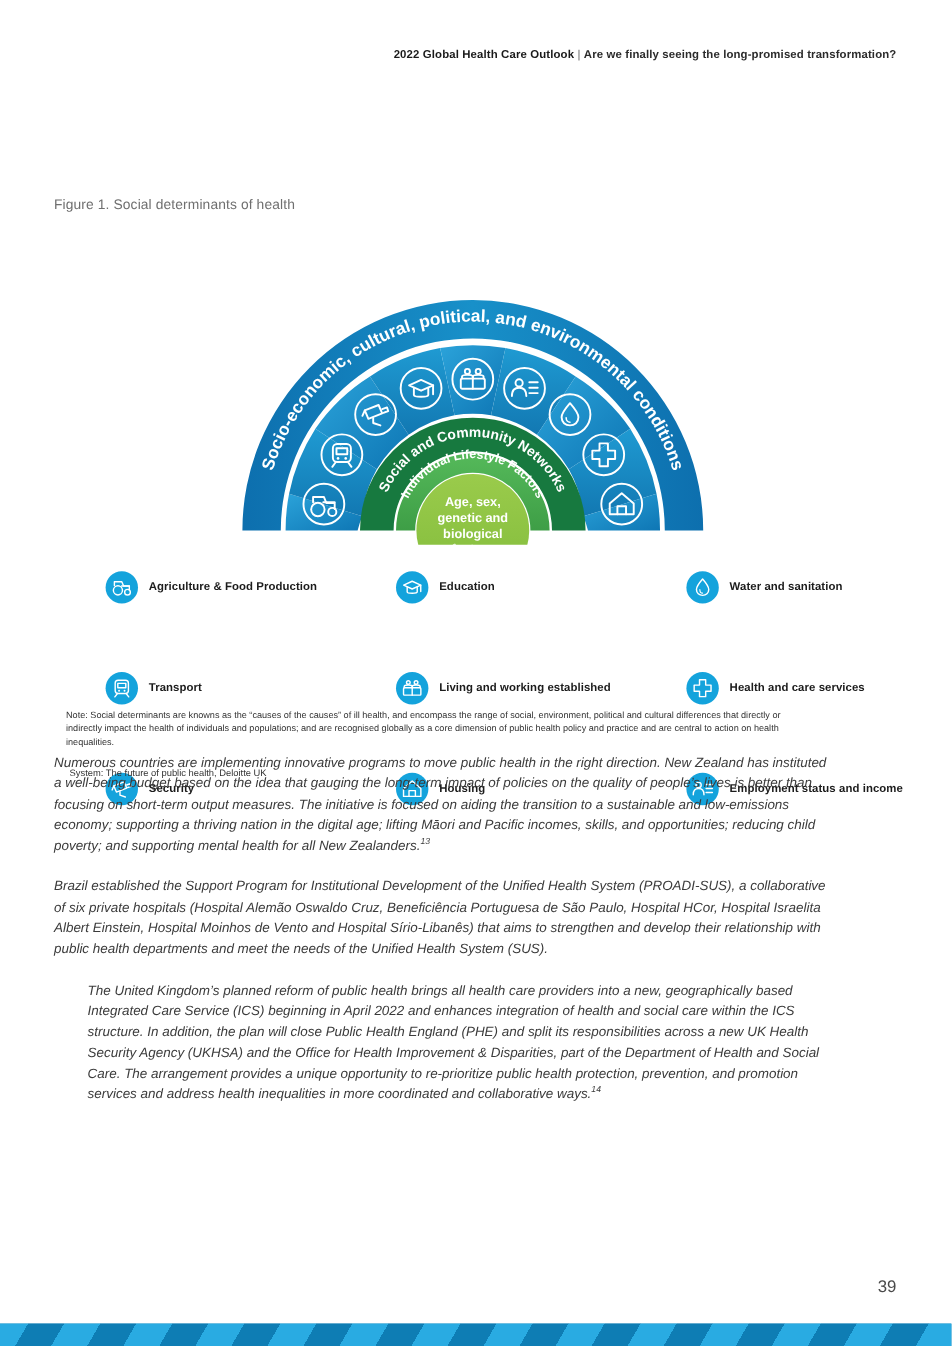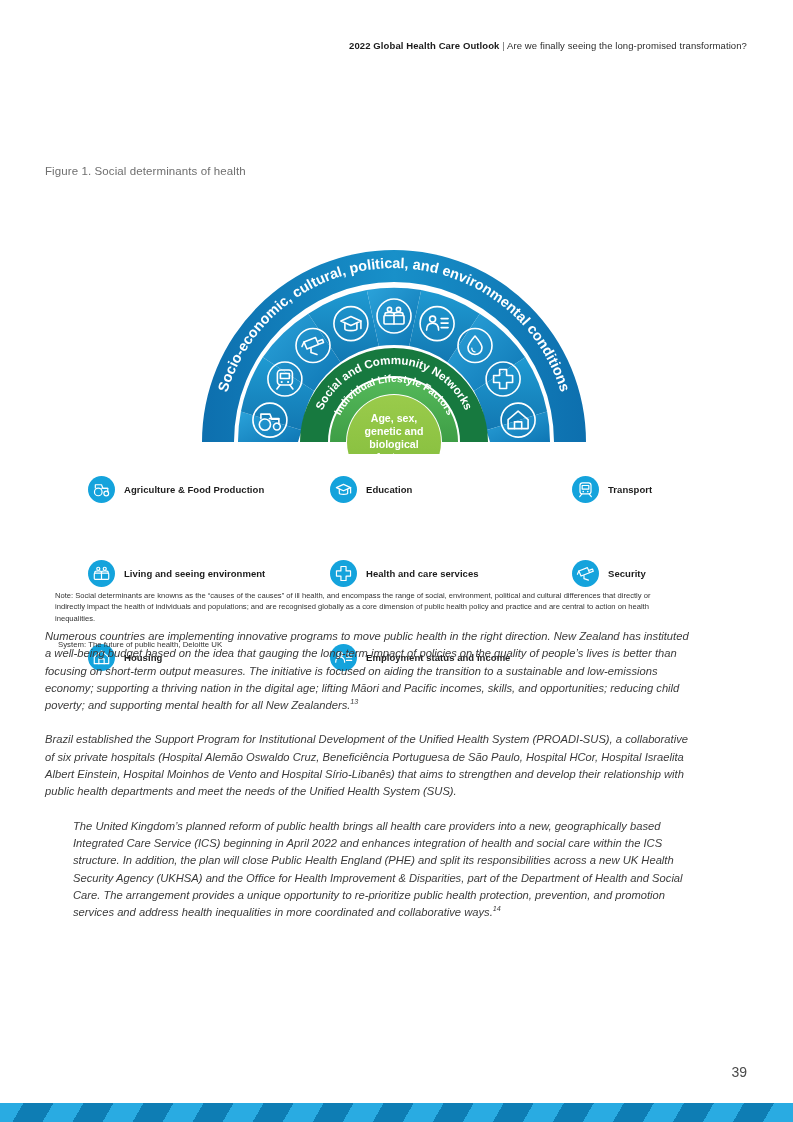--- a/index.html
+++ b/index.html
@@ -34,21 +34,21 @@
   }
   .running-header .hdr-strong {
     font-weight: bold;
     color: #1a1a1a;
   }
   .running-header .hdr-sep {
     color: #6b6b6b;
     font-weight: normal;
   }
   .running-header .hdr-rest {
-    font-weight: normal;
+    font-weight: bold;
     color: #2b2b2b;
     margin-top: 42px;
   }
 
   
   .figure-caption {
     position: absolute;
     top: 165px;
     left: 45px;
     font-size: 11.5px;
@@ -366,20 +366,29 @@
       <span class="legend-badge">
         <svg width="19" height="19" viewBox="-10 -10 20 20" fill="none" stroke="#ffffff" stroke-width="1.25" stroke-linecap="round" stroke-linejoin="round">
           <path d="M -7.5 -2 L 0 -5.4 L 7.5 -2 L 0 1.4 Z"></path>
           <path d="M -4.4 -0.4 L -4.4 4 C -4.4 5.5 4.4 5.5 4.4 4 L 4.4 -0.4"></path>
           <path d="M 7.5 -2 L 7.5 3.6"></path>
         </svg>
       </span>
       <span class="legend-label">Education</span>
     </div>
 
+    <div class="legend-item">
+      <span class="legend-badge">
+        <svg width="19" height="19" viewBox="-10 -10 20 20" fill="none" stroke="#ffffff" stroke-width="1.25" stroke-linecap="round" stroke-linejoin="round">
+          <path d="M 0 -7.4 C 0 -7.4 -5.4 -1.2 -5.4 1.8 C -5.4 4.9 -3 7 0 7 C 3 7 5.4 4.9 5.4 1.8 C 5.4 -1.2 0 -7.4 0 -7.4 Z"></path>
+          <path d="M -2.4 2 C -2.4 3.9 -1.3 5 0 5" stroke-width="1"></path>
+        </svg>
+      </span>
+      <span class="legend-label">Water and sanitation</span>
+    </div>
 
     <div class="legend-item">
       <span class="legend-badge">
         <svg width="19" height="19" viewBox="-10 -10 20 20" fill="none" stroke="#ffffff" stroke-width="1.25" stroke-linecap="round" stroke-linejoin="round">
           <rect x="-5.8" y="-7" width="11.6" height="11.6" rx="2.6"></rect>
           <path d="M -3.5 -4.2 L 3.5 -4.2 L 3.5 -0.4 L -3.5 -0.4 Z"></path>
           <circle cx="-2.4" cy="2.2" r="0.85" fill="#ffffff" stroke="none"></circle>
           <circle cx="2.4" cy="2.2" r="0.85" fill="#ffffff" stroke="none"></circle>
           <path d="M -3.8 4.6 L -6.1 7.6 M 3.8 4.6 L 6.1 7.6"></path>
         </svg>
@@ -391,21 +400,21 @@
       <span class="legend-badge">
         <svg width="19" height="19" viewBox="-10 -10 20 20" fill="none" stroke="#ffffff" stroke-width="1.25" stroke-linecap="round" stroke-linejoin="round">
           <circle cx="-3.4" cy="-5" r="1.6"></circle>
           <circle cx="3.4" cy="-5" r="1.6"></circle>
           <path d="M -7 -0.4 L -7 -1.6 C -7 -2.8 -5.2 -2.8 -3.4 -2.8 C -1.6 -2.8 0 -2.8 0 -1.6 L 0 -0.4"></path>
           <path d="M 0 -0.4 L 0 -1.6 C 0 -2.8 1.6 -2.8 3.4 -2.8 C 5.2 -2.8 7 -2.8 7 -1.6 L 7 -0.4"></path>
           <rect x="-7.6" y="-0.4" width="15.2" height="6.5" rx="0.8"></rect>
           <path d="M 0 -0.4 L 0 6.1"></path>
         </svg>
       </span>
-      <span class="legend-label">Living and seeing environment</span>
+      <span class="legend-label">Living and working established</span>
     </div>
 
     <div class="legend-item">
       <span class="legend-badge">
         <svg width="19" height="19" viewBox="-10 -10 20 20" fill="none" stroke="#ffffff" stroke-width="1.25" stroke-linecap="round" stroke-linejoin="round">
           <path d="M -2.7 -7.4 L 2.7 -7.4 L 2.7 -2.7 L 7.4 -2.7 L 7.4 2.7 L 2.7 2.7 L 2.7 7.4 L -2.7 7.4 L -2.7 2.7 L -7.4 2.7 L -7.4 -2.7 L -2.7 -2.7 Z"></path>
         </svg>
       </span>
       <span class="legend-label">Health and care services</span>
     </div>

